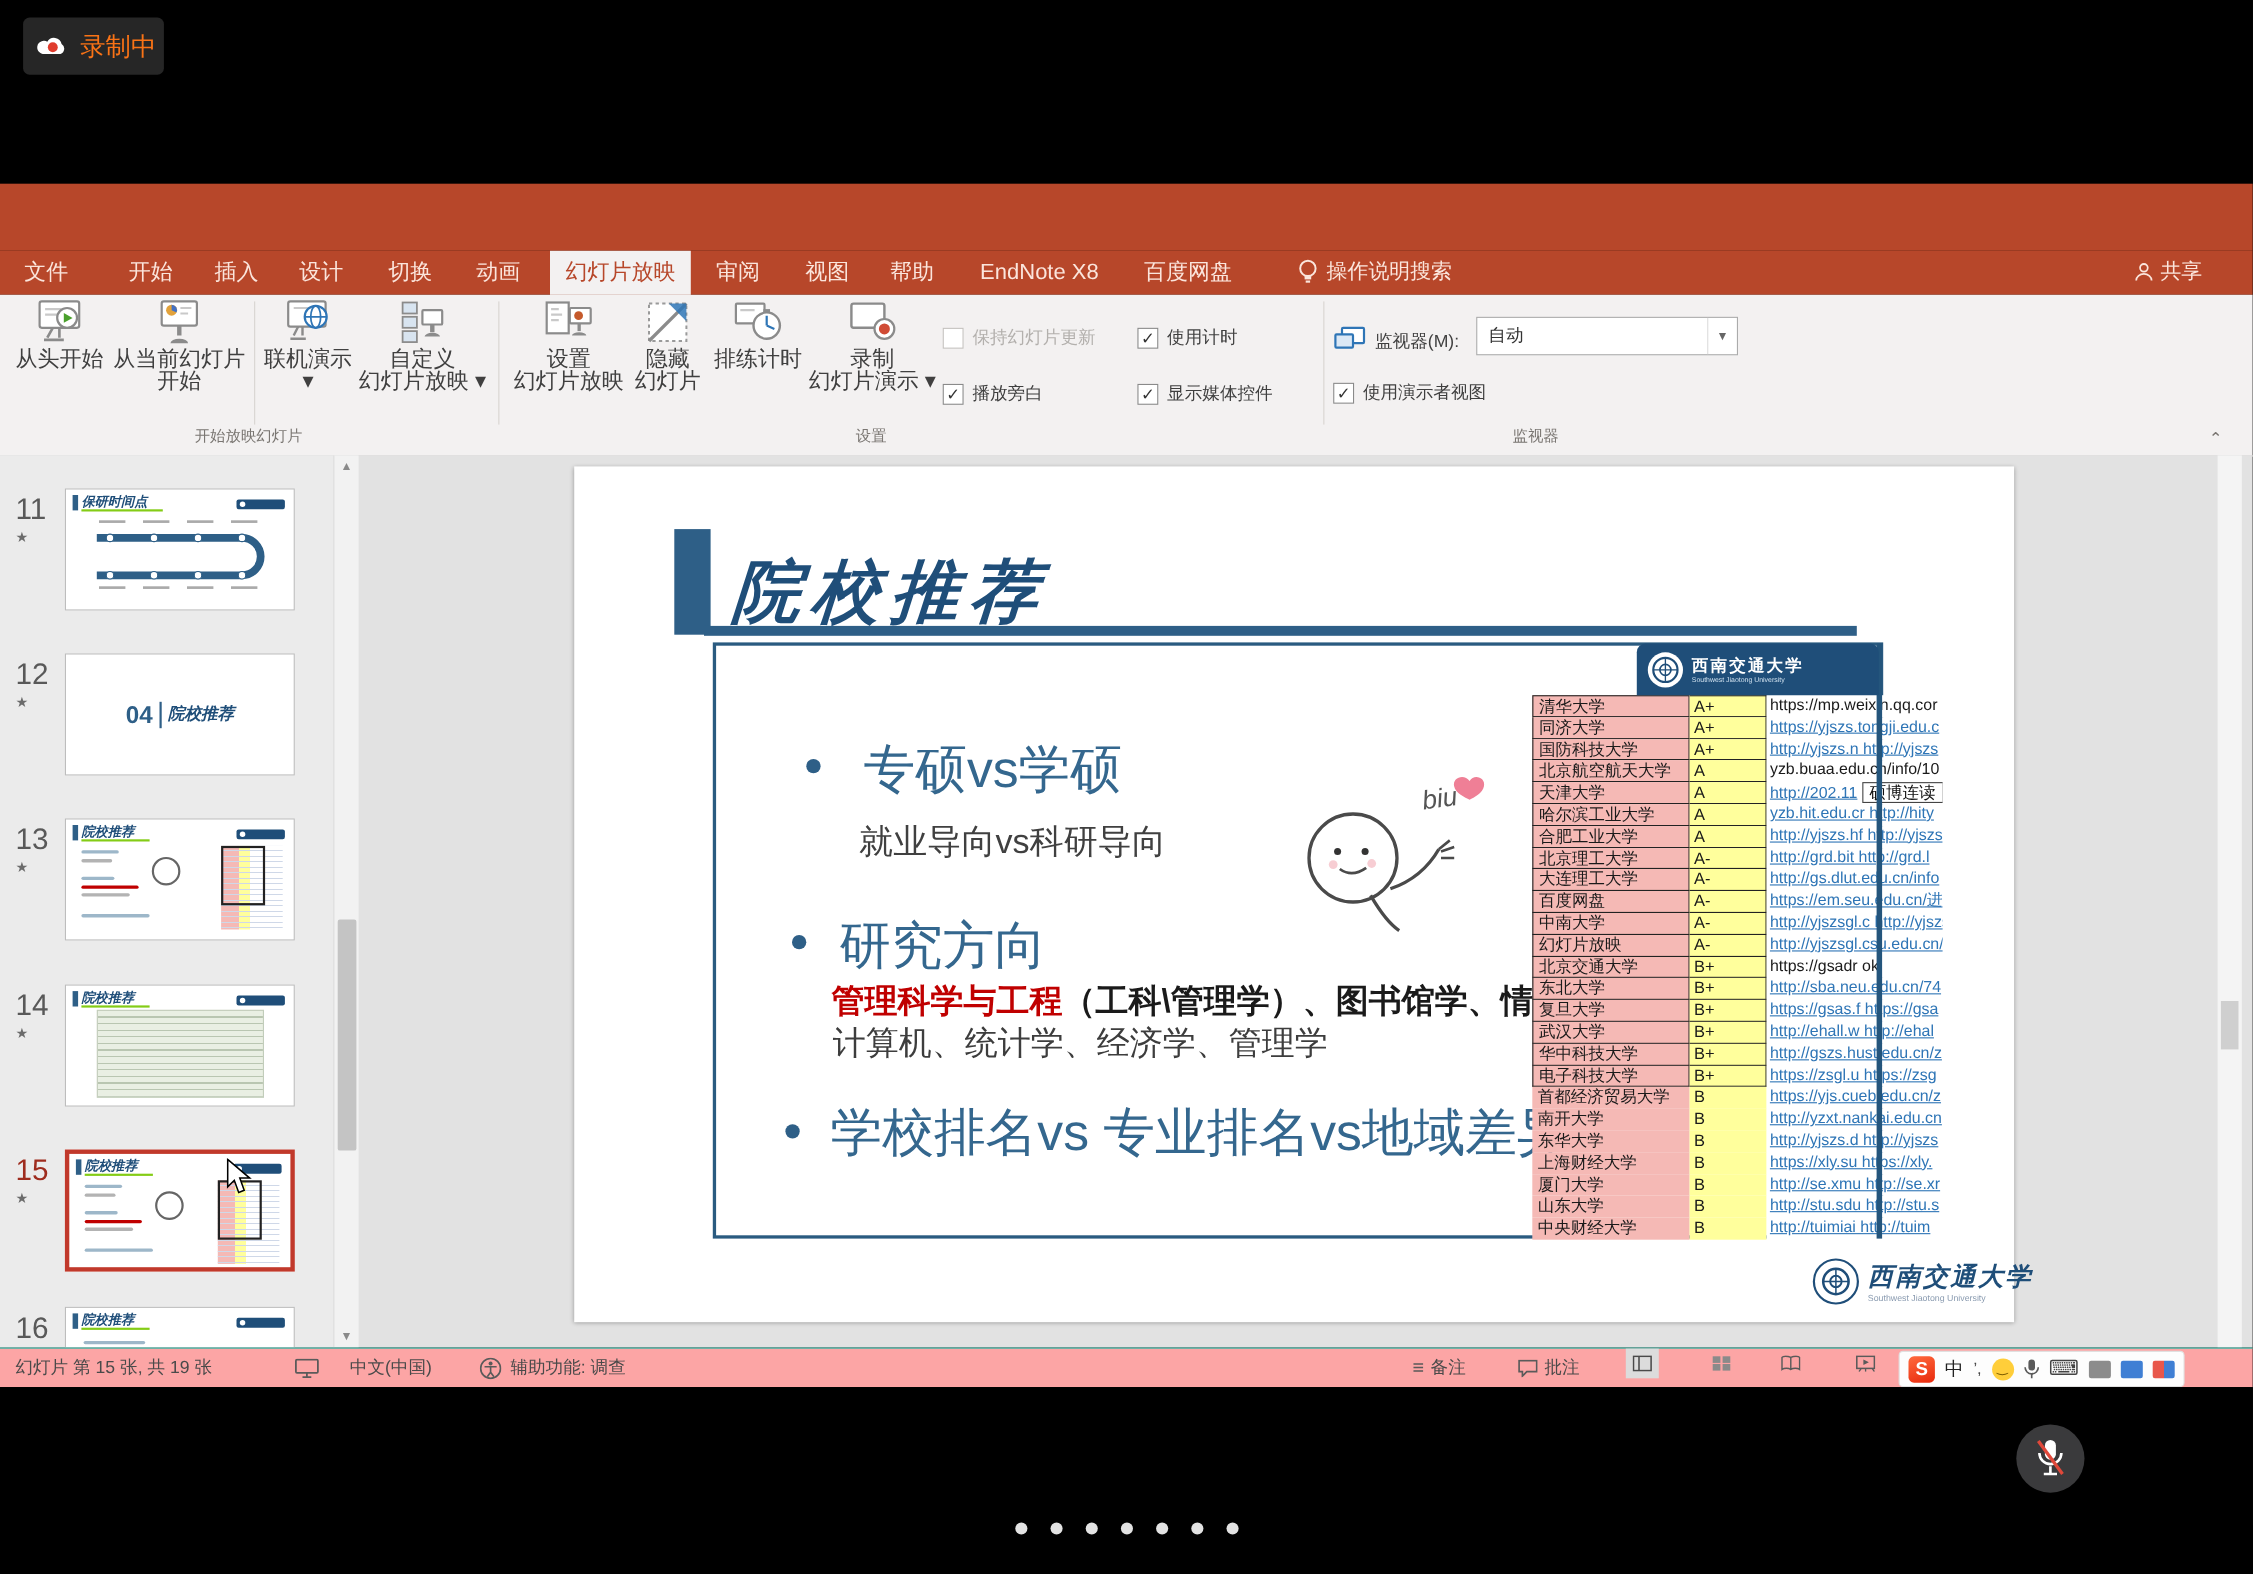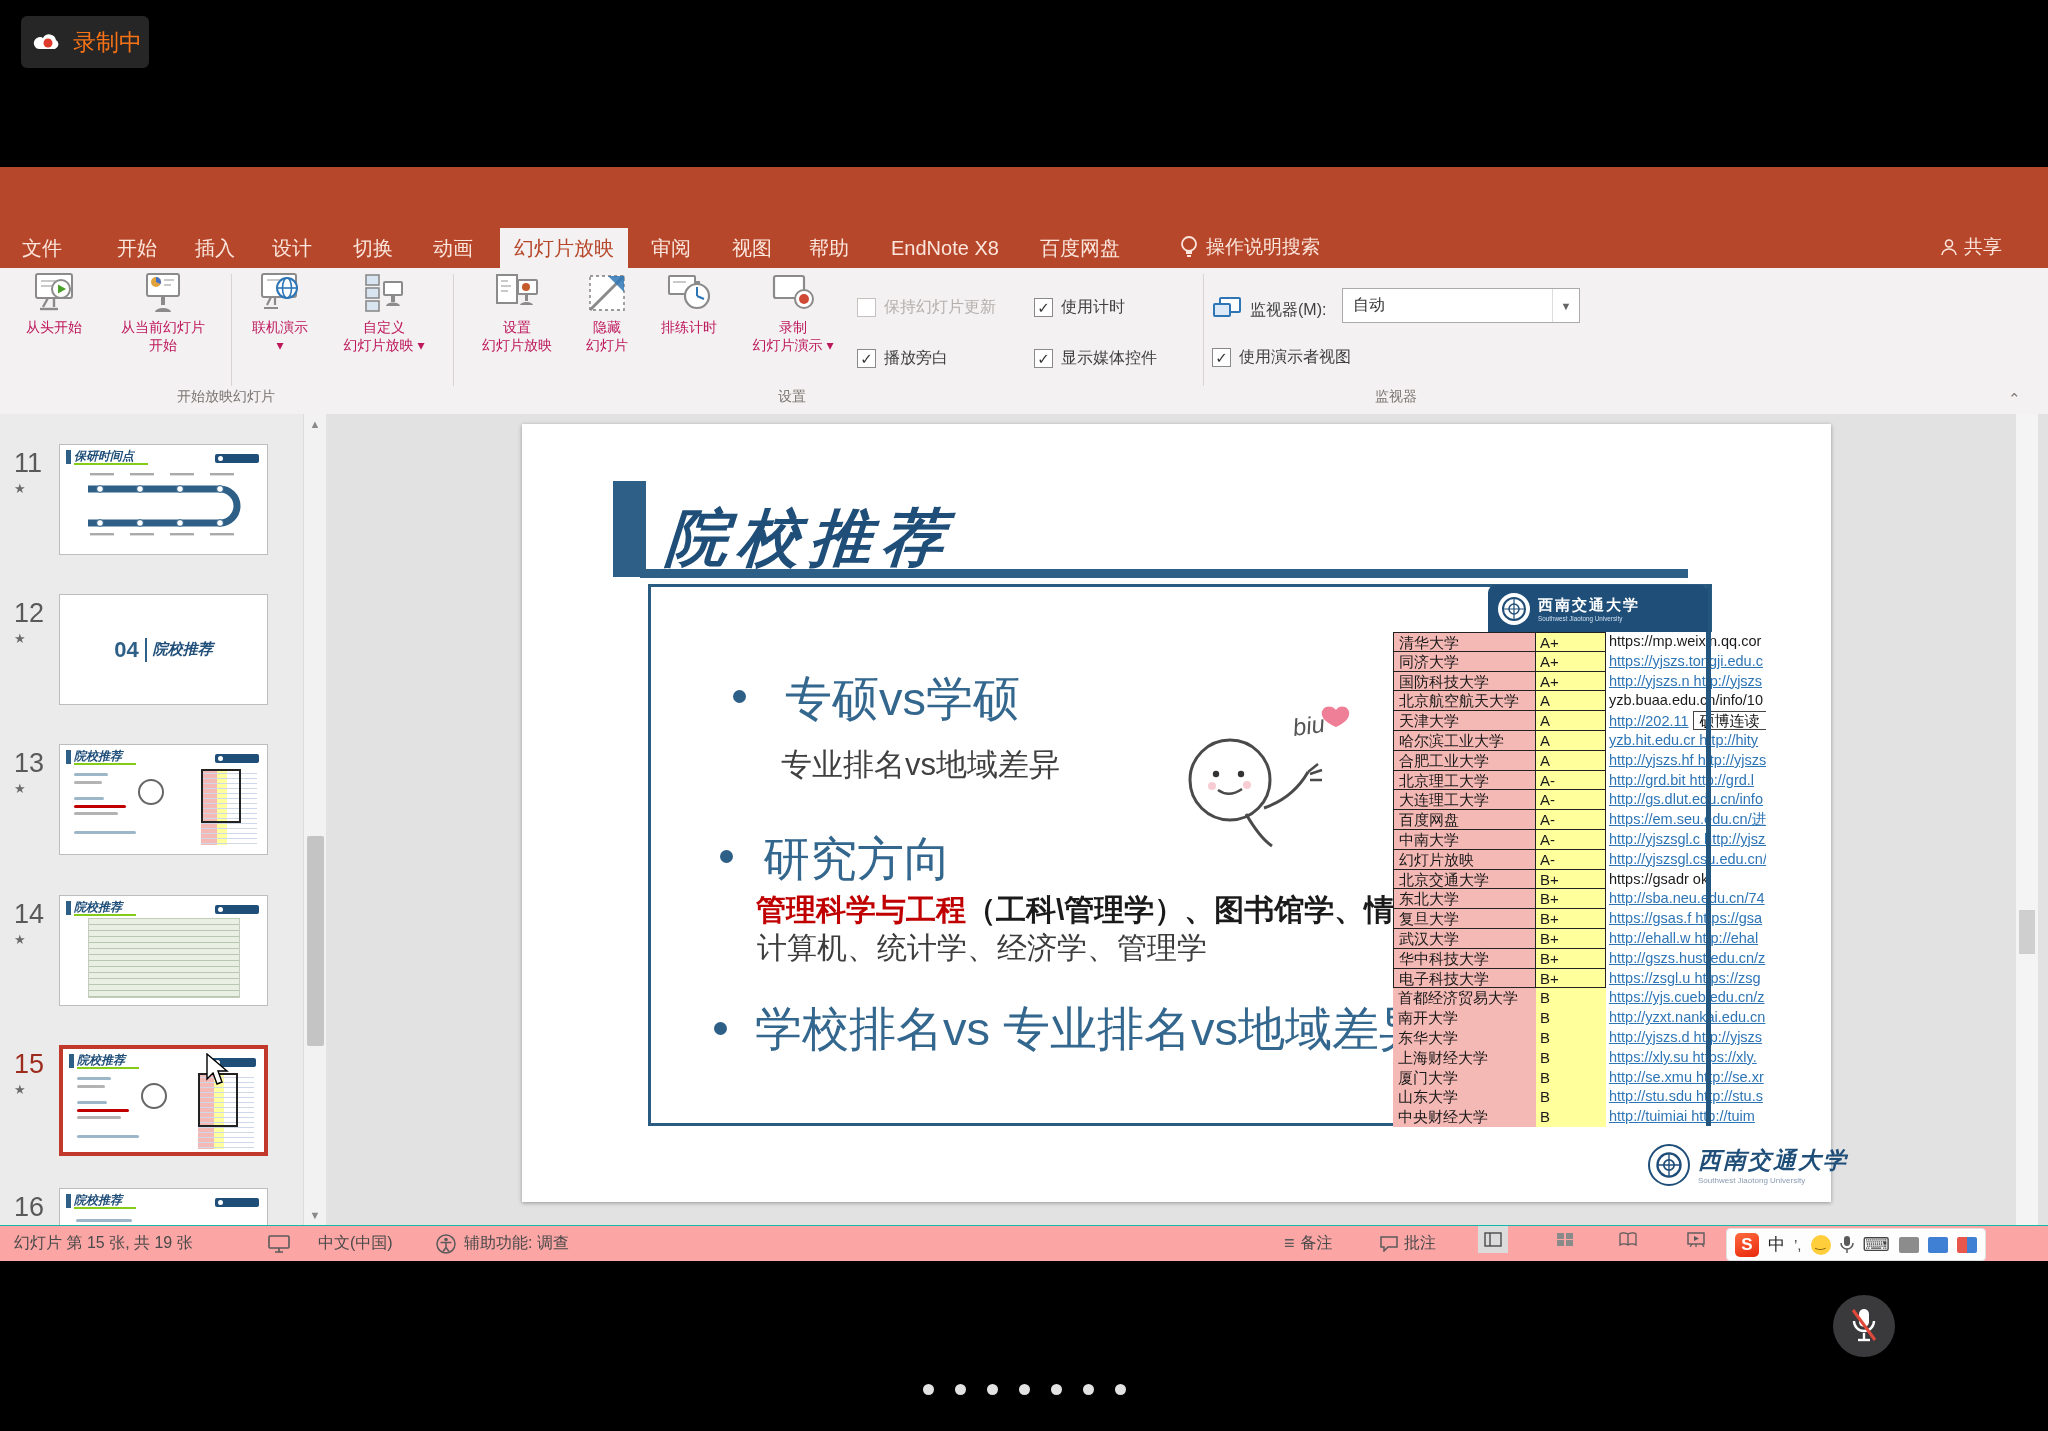--- a/index.html
+++ b/index.html
@@ -30,21 +30,21 @@
   
   #tabrow{left:0;top:228px;width:2048px;height:40px;background:#B7472A;}
   .tab{position:absolute;top:0;height:40px;line-height:40px;color:#fbe5dc;font-size:20px;padding:0 14px;white-space:nowrap;}
   .tab.active{background:#f3f1f1;color:#B7472A;}
   #tab-search{left:1180px;top:6px;display:flex;align-items:center;gap:8px;color:#fbe5dc;font-size:19px;}
   #tab-share{left:1940px;top:6px;display:flex;align-items:center;gap:6px;color:#fbe5dc;font-size:19px;}
   
   #ribbon{left:0;top:268px;width:2048px;height:146px;background:#f3f1f1;border-bottom:1px solid #d5d2cf;}
   .rbtn{position:absolute;top:4px;text-align:center;color:#444;}
   .rbtn .ric{display:block;margin:0 auto 4px auto;}
-  .rbtn .lbl{font-size:14px;line-height:18px;white-space:pre-line;color:#be185d;}
+  .rbtn .lbl{font-size:20px;line-height:18px;white-space:pre-line;color:#404040;}
   .rsep{position:absolute;top:6px;height:112px;width:1px;background:#d8d4d1;}
   .glabel{position:absolute;top:120px;font-size:14px;color:#7a7672;width:220px;text-align:center;}
   .cbrow{position:absolute;display:flex;align-items:center;gap:8px;}
   .cbox{width:19px;height:19px;background:#fff;border:1.5px solid #8a8a8a;display:flex;align-items:center;justify-content:center;font-size:15px;color:#333;box-sizing:border-box;}
   .cbrow.dis .cbox{border-color:#c4c1be;}
   .cbrow .cblbl{font-size:16px;color:#3f3f3f;white-space:nowrap;}
   .cbrow.dis .cblbl{color:#b3b0ad;}
   #mon-label{font-size:16px;color:#3f3f3f;}
   #mon-select{left:1342px;top:20px;width:238px;height:35px;background:#fff;border:1px solid #ababab;box-sizing:border-box;display:flex;align-items:center;gap:24px;}
   #mon-select .val{flex:1;padding-left:10px;font-size:16px;color:#333;}
@@ -478,21 +478,21 @@
 </div>
 
 <div class="abs" id="slide"></div>
 <div class="abs" id="s-vbar"></div>
 <div class="abs" id="s-title">院校推荐</div>
 <div class="abs" id="s-underline1"></div>
 <div class="abs" id="s-box"></div>
 
 <div class="abs bullet-dot" id="b1"></div>
 <div class="abs bmain" id="b1-text">专硕vs学硕</div>
-<div class="abs" id="b1-sub">专业排名vs地域差异</div>
+<div class="abs" id="b1-sub">就业导向vs科研导向</div>
 
 <div class="abs bullet-dot" id="b2"></div>
 <div class="abs bmain" id="b2-text">研究方向</div>
 <div class="abs" id="b2-line1">
   <span class="red">管理科学与工程</span><span>（工科\管理学）、图书馆学、情报学</span>
 </div>
 <div class="abs" id="b2-line2">计算机、统计学、经济学、管理学</div>
 
 <div class="abs bullet-dot" id="b3"></div>
 <div class="abs bmain" id="b3-text">学校排名vs 专业排名vs地域差异</div>

